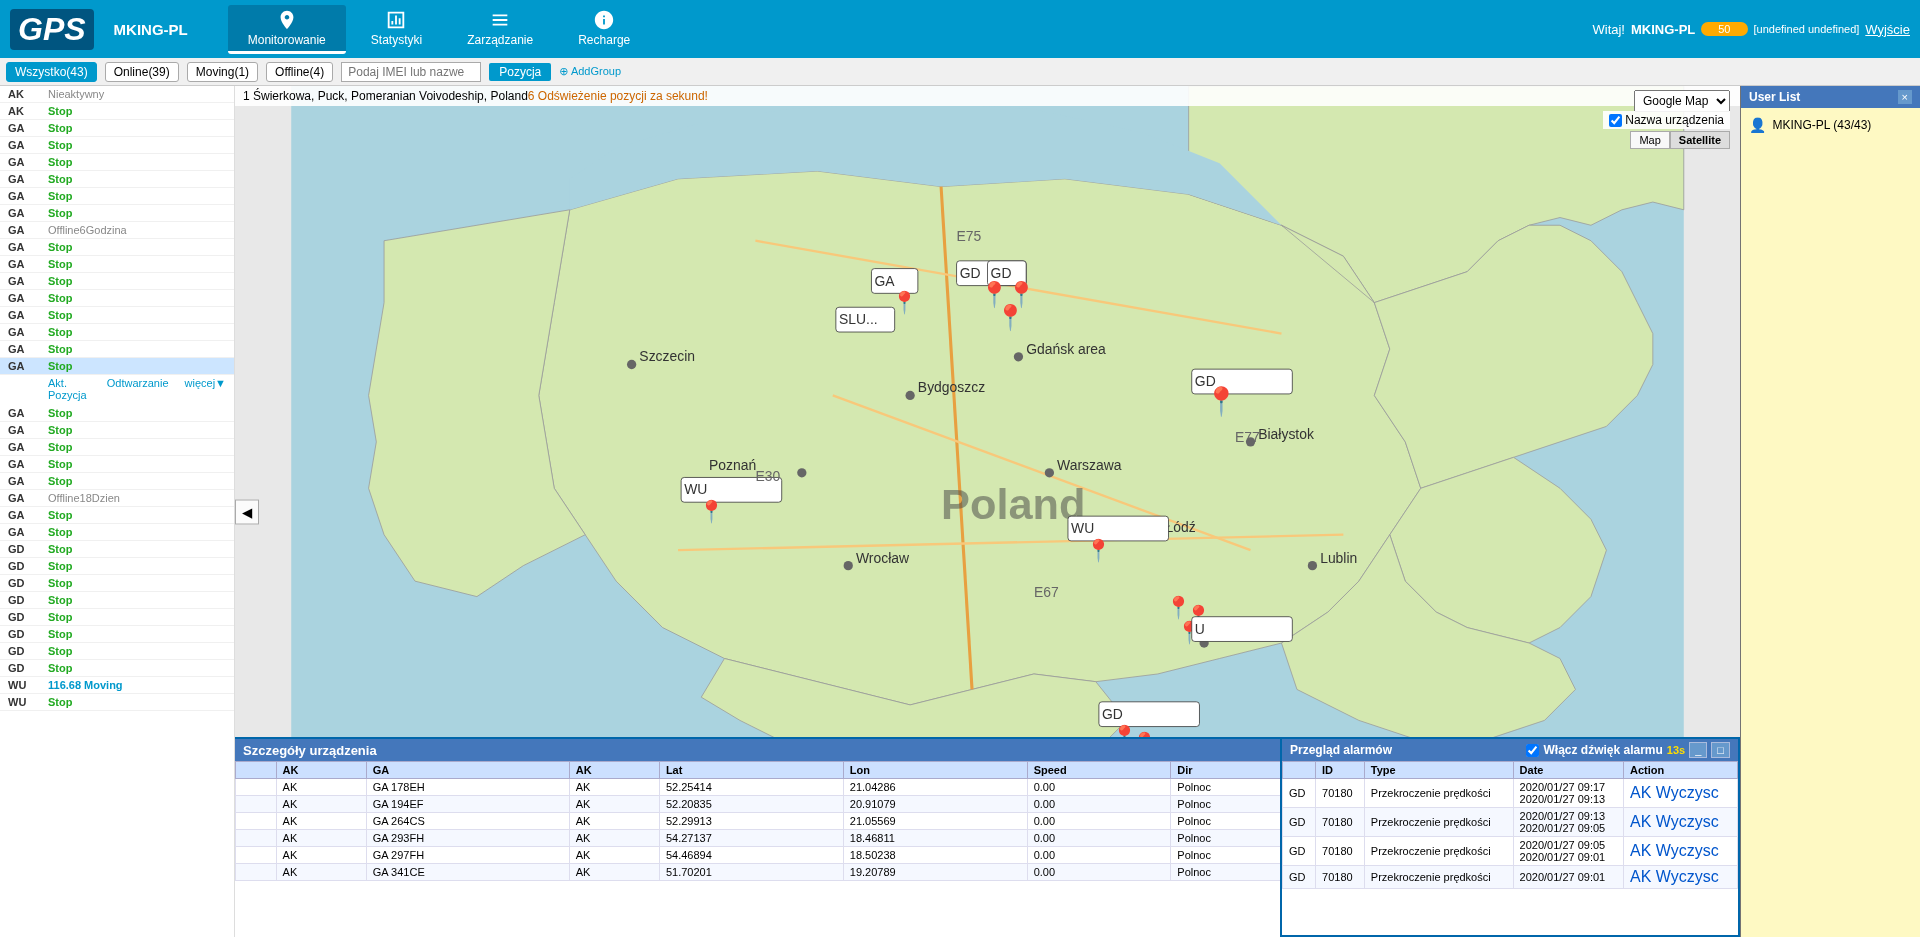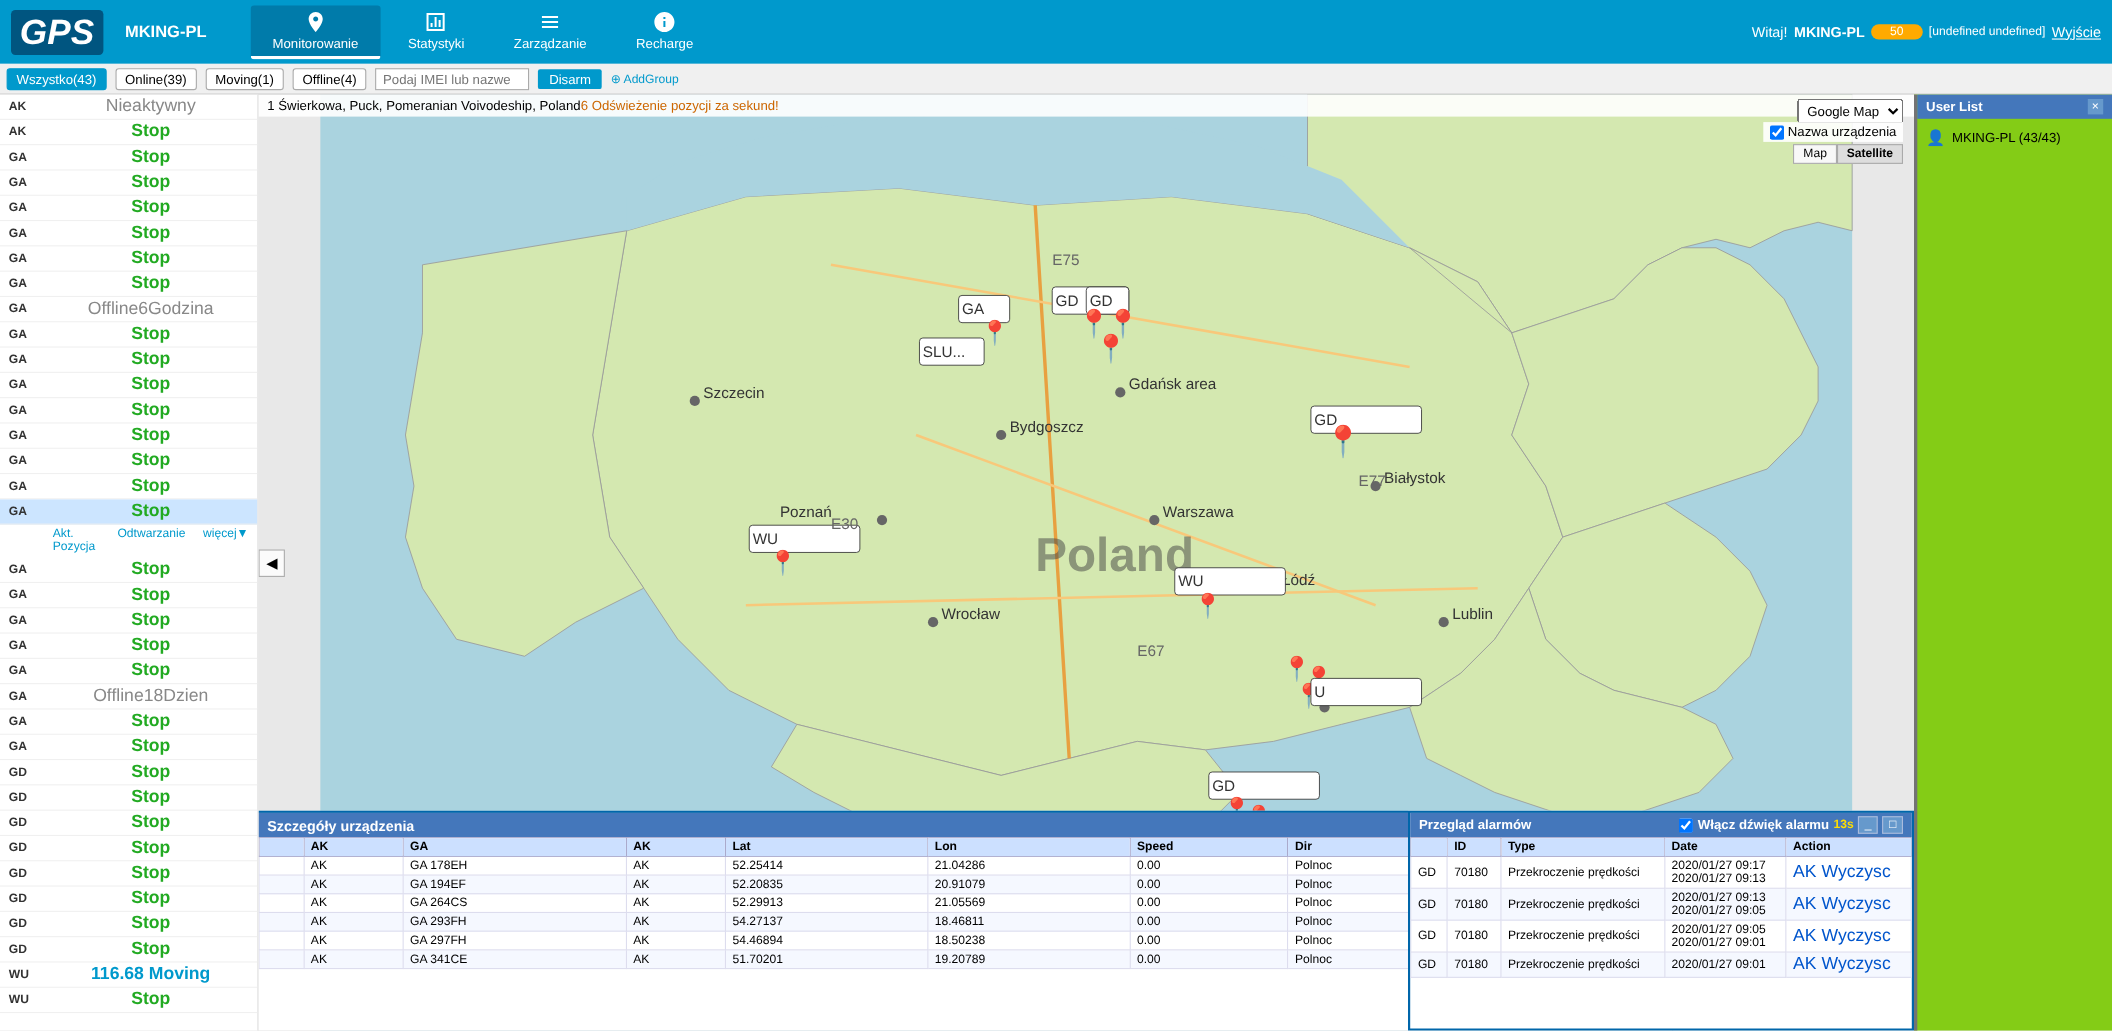--- a/index.html
+++ b/index.html
@@ -28,21 +28,21 @@
     #add-group { color: #0099cc; font-size: 11px; cursor: pointer; }
 
     
     #main { display: flex; height: calc(937px - 58px - 28px); }
 
     
     #left-panel { width: 235px; min-width: 235px; background: #fff; border-right: 1px solid #ddd; overflow-y: auto; font-size: 12px; }
     .device-row { display: flex; align-items: center; padding: 2px 8px; border-bottom: 1px solid #f0f0f0; cursor: pointer; }
     .device-row.selected { background: #cce5ff; }
     .device-name { width: 40px; color: #333; font-weight: bold; font-size: 11px; }
-    .device-status { flex: 1; text-align: center; font-size: 16px; }
+    .device-status { flex: 1; text-align: left; font-size: 11px; }
     .status-stop { color: #22aa22; font-weight: bold; }
     .status-moving { color: #0099cc; font-weight: bold; }
     .status-offline { color: #888; }
     .status-inactive { color: #888; }
     .device-sub { display: flex; gap: 16px; padding: 2px 8px 4px 48px; font-size: 11px; color: #0099cc; }
     .device-sub span { cursor: pointer; }
 
     
     #map-container { flex: 1; position: relative; overflow: hidden; }
     #map-location-bar { position: absolute; top: 0; left: 0; right: 0; background: rgba(255,255,255,0.9); padding: 3px 8px; font-size: 12px; z-index: 10; display: flex; align-items: center; }
@@ -71,21 +71,21 @@
     #details-table td { padding: 2px 6px; border: 1px solid #dde; }
     #details-table tr:nth-child(even) { background: #f5f8ff; }
 
     #events-panel { width: 220px; min-width: 220px; border-left: 1px solid #aac; overflow-y: auto; }
     #events-panel table { width: 100%; border-collapse: collapse; font-size: 11px; }
     #events-panel td { padding: 2px 6px; border-bottom: 1px solid #eee; }
     .event-status { color: #0055aa; }
     .event-time { color: #555; }
 
     
-    #right-panel { width: 180px; min-width: 180px; background: #84cc16; border-left: 3px solid #737373; display: flex; flex-direction: column; }
+    #right-panel { width: 180px; min-width: 180px; background: #fef9c3; border-left: 1px solid #737373; display: flex; flex-direction: column; }
     #user-list-header { background: #4477bb; color: #fff; padding: 4px 8px; font-size: 12px; font-weight: bold; display: flex; align-items: center; justify-content: space-between; }
     .user-list-btn { background: #6699cc; border: none; color: #fff; cursor: pointer; padding: 1px 4px; font-size: 11px; }
     #user-list-body { padding: 6px 8px; font-size: 12px; }
     .user-item { display: flex; align-items: center; gap: 6px; padding: 3px 0; }
     .user-icon { color: #0055aa; font-size: 14px; }
 
     
     #alarm-panel { position: absolute; bottom: 0; right: 0; width: 460px; background: #fff; border: 2px solid #0066aa; z-index: 25; height: 200px; display: flex; flex-direction: column; }
     #alarm-header { background: #4477bb; color: #fff; padding: 3px 8px; font-size: 12px; font-weight: bold; display: flex; align-items: center; justify-content: space-between; gap: 8px; }
     #alarm-header-right { display: flex; align-items: center; gap: 4px; }
@@ -150,21 +150,21 @@
     <span style="cursor:pointer;text-decoration:underline;">Wyjście</span>
   </div>
 </div>
 
 <div id="filter-bar">
   <button class="filter-btn active">Wszystko(43)</button>
   <button class="filter-btn">Online(39)</button>
   <button class="filter-btn">Moving(1)</button>
   <button class="filter-btn">Offline(4)</button>
   <input id="search-input" type="text" placeholder="Podaj IMEI lub nazwe" style="">
-  <button id="search-btn">Disarm</button>
+  <button id="search-btn">Pozycja</button>
   <span id="add-group">⊕ AddGroup</span>
 </div>
 
 <div id="main">
 
   <div id="left-panel">
 
   <div class="device-row">
         <span class="device-name">AK</span>
         <span class="device-status status-inactive">Nieaktywny</span>

